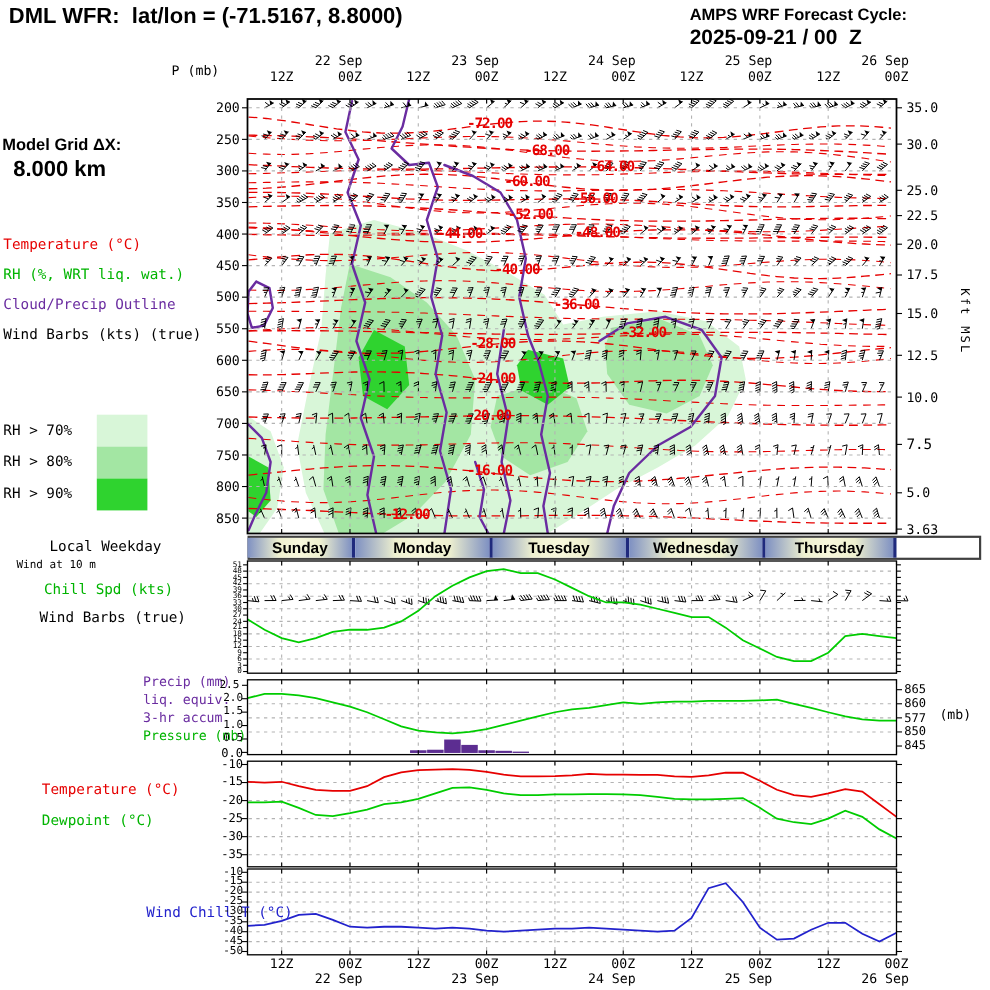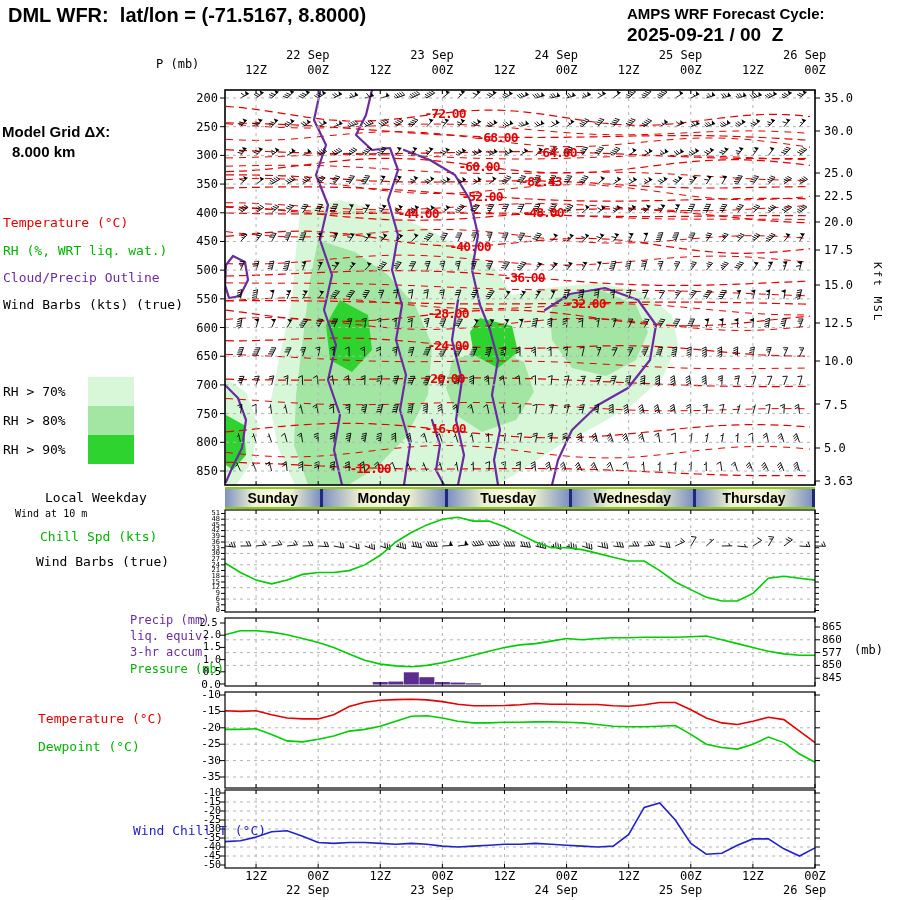--- a/index.html
+++ b/index.html
@@ -1106,37 +1106,37 @@
       <line x1="815" y1="856" x2="820" y2="856" stroke="#000"></line>
       <line x1="220" y1="865" x2="225" y2="865" stroke="#000"></line>
       <line x1="815" y1="865" x2="820" y2="865" stroke="#000"></line>
     </svg>
 
   <div class="lbl b" style="left:8px;top:5px;font-size:20px;">DML WFR:  lat/lon = (-71.5167, 8.8000)</div>
   <div class="lbl b" style="left:627px;top:6px;font-size:15px;">AMPS WRF Forecast Cycle:</div>
   <div class="lbl b" style="left:627px;top:25px;font-size:19px;">2025-09-21 / 00  Z</div>
 
   <div class="lbl b" style="left:2px;top:124px;font-size:15px;">Model Grid ΔX:</div>
-  <div class="lbl b" style="left:12px;top:144px;font-size:15px;">8.000 km</div>
+  <div class="lbl b" style="left:12px;top:144px;font-size:20px;">8.000 km</div>
   <div class="lbl red" style="left:3px;top:216px;font-size:13px;">Temperature (°C)</div>
   <div class="lbl grn" style="left:3px;top:244px;font-size:13px;">RH (%, WRT liq. wat.)</div>
   <div class="lbl pur" style="left:3px;top:271px;font-size:13px;">Cloud/Precip Outline</div>
   <div class="lbl" style="left:3px;top:298px;font-size:13px;">Wind Barbs (kts) (true)</div>
 
   <div class="lbl" style="left:3px;top:385px;font-size:13px;">RH &gt; 70%</div>
   <div class="lbl" style="left:3px;top:414px;font-size:13px;">RH &gt; 80%</div>
   <div class="lbl" style="left:3px;top:443px;font-size:13px;">RH &gt; 90%</div>
   <div class="lbl" id="sw0" style="left: 88px; top: 377px; width: 46px; height: 29px; background: rgb(216, 246, 216);"></div>
   <div class="lbl" id="sw1" style="left: 88px; top: 406px; width: 46px; height: 29px; background: rgb(163, 230, 163);"></div>
   <div class="lbl" id="sw2" style="left: 88px; top: 435px; width: 46px; height: 29px; background: rgb(47, 211, 47);"></div>
 
   <div class="lbl" style="left:156px;top:58px;font-size:12px;">P (mb)</div>
   <div class="lbl" style="left:872px;top:262px;font-size:11px;writing-mode:vertical-rl;letter-spacing:2px;">Kft MSL</div>
 
-  <div id="daystrip" style="position:absolute;left:225px;top:487px;width:590px;height:22px;box-sizing:border-box;border:2px solid #84cc16;text-decoration:underline;">
+  <div id="daystrip" style="position:absolute;left:225px;top:487px;width:667px;height:22px;box-sizing:border-box;border:2px solid #404040;text-decoration:underline;">
       <div class="daycell" style="left: -2px; width: 98.3333px;">
         <span>Sunday</span>
       </div>
       <div class="daycell" style="left: 96.3333px; width: 124.211px;">
         <span>Monday</span>
       </div>
       <div class="daycell" style="left: 220.544px; width: 124.211px;">
         <span>Tuesday</span>
       </div>
       <div class="daycell" style="left: 344.754px; width: 124.211px;">
@@ -1214,21 +1214,21 @@
       <div class="lbl " style="left: 824px; top: 279px; font-size: 12px; width: 32px;">15.0</div>
       <div class="lbl " style="left: 824px; top: 317px; font-size: 12px; width: 32px;">12.5</div>
       <div class="lbl " style="left: 824px; top: 355px; font-size: 12px; width: 32px;">10.0</div>
       <div class="lbl " style="left: 824px; top: 398px; font-size: 13px; width: 32px;">7.5</div>
       <div class="lbl " style="left: 824px; top: 442px; font-size: 12px; width: 32px;">5.0</div>
       <div class="lbl " style="left: 824px; top: 475px; font-size: 12px; width: 32px;">3.63</div>
       <div class="lbl cc contour" style="left: 445px; top: 113px; font-size: 13px;">-72.00</div>
       <div class="lbl cc contour" style="left: 497px; top: 137px; font-size: 13px;">-68.00</div>
       <div class="lbl cc contour" style="left: 556px; top: 152px; font-size: 13px;">-64.00</div>
       <div class="lbl cc contour" style="left: 479px; top: 166px; font-size: 13px;">-60.00</div>
-      <div class="lbl cc contour" style="left: 541px; top: 181px; font-size: 13px;">-82.43</div>
+      <div class="lbl cc contour" style="left: 541px; top: 181px; font-size: 13px;">-56.00</div>
       <div class="lbl cc contour" style="left: 482px; top: 196px; font-size: 13px;">-52.00</div>
       <div class="lbl cc contour" style="left: 543px; top: 212px; font-size: 13px;">-48.00</div>
       <div class="lbl cc contour" style="left: 418px; top: 213px; font-size: 13px;">-44.00</div>
       <div class="lbl cc contour" style="left: 470px; top: 246px; font-size: 13px;">-40.00</div>
       <div class="lbl cc contour" style="left: 524px; top: 277px; font-size: 13px;">-36.00</div>
       <div class="lbl cc contour" style="left: 585px; top: 303px; font-size: 13px;">-32.00</div>
       <div class="lbl cc contour" style="left: 448px; top: 313px; font-size: 13px;">-28.00</div>
       <div class="lbl cc contour" style="left: 448px; top: 345px; font-size: 13px;">-24.00</div>
       <div class="lbl cc contour" style="left: 444px; top: 378px; font-size: 13px;">-20.00</div>
       <div class="lbl cc contour" style="left: 427px; top: 428px; font-size: 13px; padding-left: 36px;">-16.00</div>

